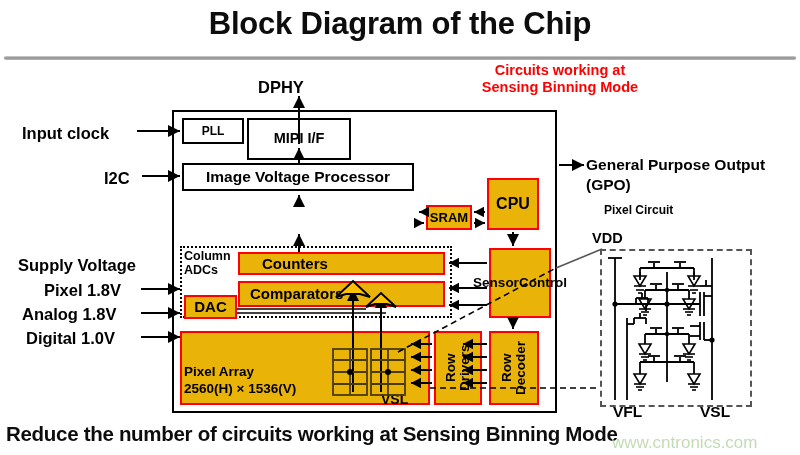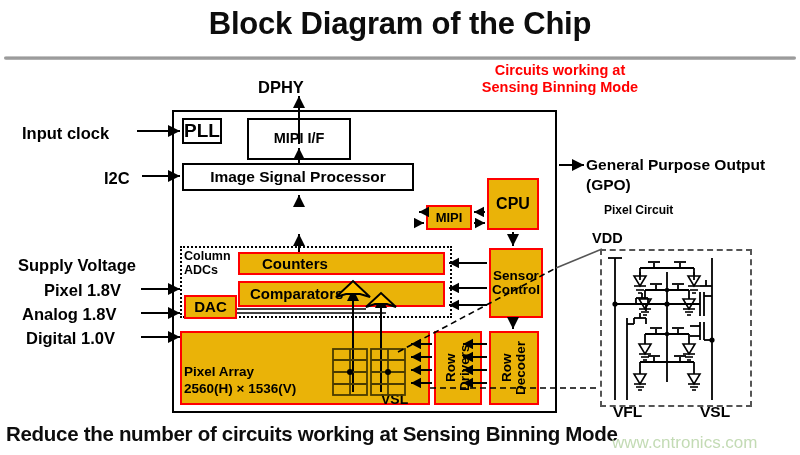--- a/index.html
+++ b/index.html
@@ -110,44 +110,44 @@
   <div class="lbl" style="left:586px;top:156px;font-size:15.5px;">General Purpose Output</div>
   <div class="lbl" style="left:586px;top:176px;font-size:15.5px;">(GPO)</div>
 
   <div class="lbl" style="left:604px;top:203px;font-size:12px;">Pixel Circuit</div>
   <div class="lbl" style="left:592px;top:230px;font-size:14.5px;">VDD</div>
   <div class="lbl" style="left:613px;top:403px;font-size:15.5px;">VFL</div>
   <div class="lbl" style="left:700px;top:403px;font-size:15.5px;">VSL</div>
 
   <div class="chip-box"></div>
 
-  <div class="blk blk-white" style="left:182px;top:118px;width:40px;height:26px;font-size:19px;">PLL</div>
+  <div class="blk blk-white" style="left:182px;top:118px;width:62px;height:26px;font-size:12px;">PLL</div>
 
   <div class="blk blk-white" style="left:247px;top:118px;width:104px;height:42px;font-size:14.5px;">MIPI I/F</div>
 
-  <div class="blk blk-white" style="left:182px;top:163px;width:232px;height:28px;font-size:15.5px;">Image Signal Processor</div>
-
-
-  <div class="blk blk-orange" style="left:426px;top:205px;width:46px;height:25px;font-size:13px;">MIPI</div>
+  <div class="blk blk-white" style="left:182px;top:163px;width:232px;height:28px;font-size:15.5px;">Image Voltage Processor</div>
+
+
+  <div class="blk blk-orange" style="left:426px;top:205px;width:46px;height:25px;font-size:13px;">SRAM</div>
 
   <div class="blk blk-orange" style="left:487px;top:178px;width:52px;height:52px;font-size:16px;">CPU</div>
 
   <div class="adc-group"></div>
   <div class="adc-label">
     <div>Column</div>
     <div>ADCs</div>
   </div>
 
   <div class="blk blk-orange" style="left:238px;top:252px;width:207px;height:23px;font-size:15px;justify-content:flex-start;padding-left:22px;">Counters</div>
 
   <div class="blk blk-orange" style="left:238px;top:281px;width:207px;height:26px;font-size:15px;justify-content:flex-start;padding-left:10px;">Comparators</div>
 
   <div class="blk blk-orange" style="left:184px;top:295px;width:53px;height:24px;font-size:15px;">DAC</div>
 
-  <div class="blk blk-orange" style="left:489px;top:248px;width:54px;height:70px;font-size:13.5px;flex-direction:column;">
+  <div class="blk blk-orange" style="left:489px;top:248px;width:62px;height:70px;font-size:13.5px;flex-direction:row;">
     <span>Sensor</span>
     <span>Control</span>
   </div>
 
   <div class="blk blk-orange" style="left:180px;top:331px;width:250px;height:74px;justify-content:flex-start;align-items:flex-end;">
     <div style="text-align:left;padding:0 0 6px 2px;font-size:13.5px;line-height:17px;">
       <div>Pixel Array</div>
       <div>2560(H) × 1536(V)</div>
     </div>
   </div>

